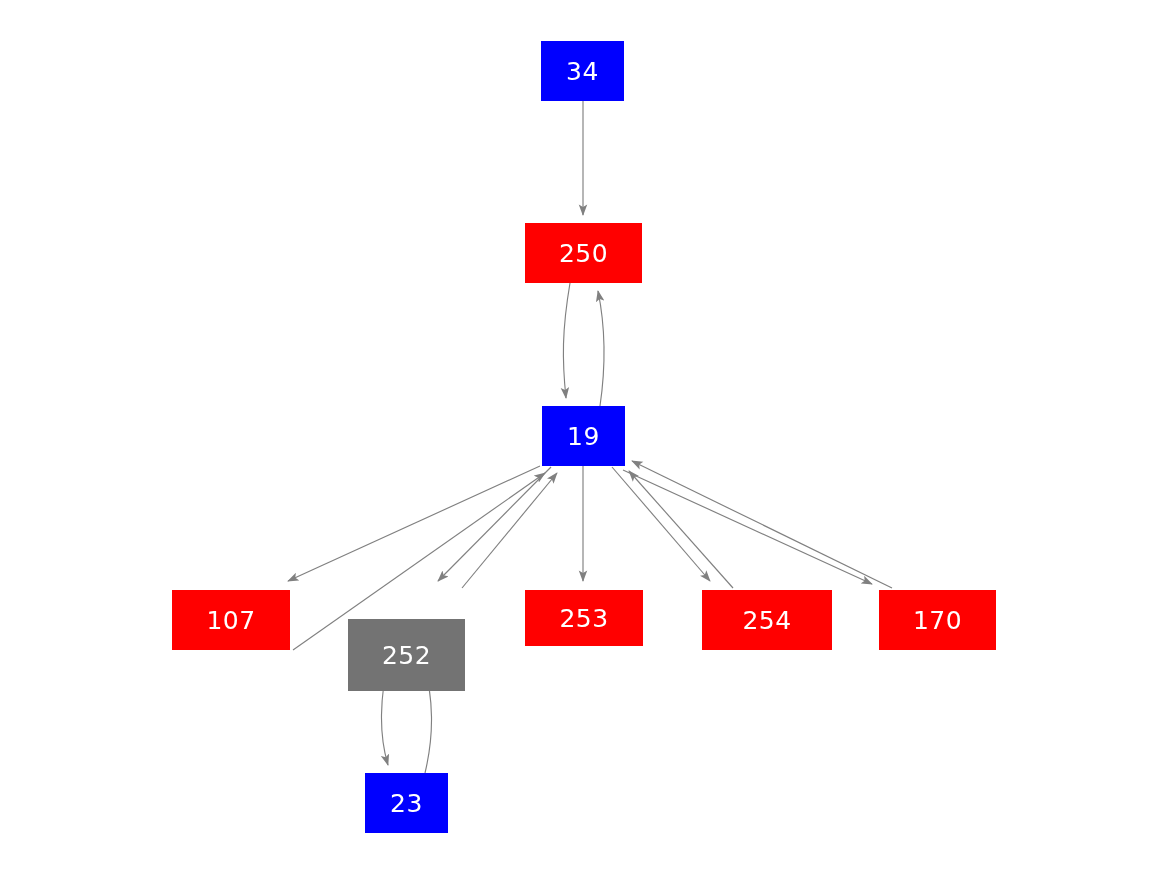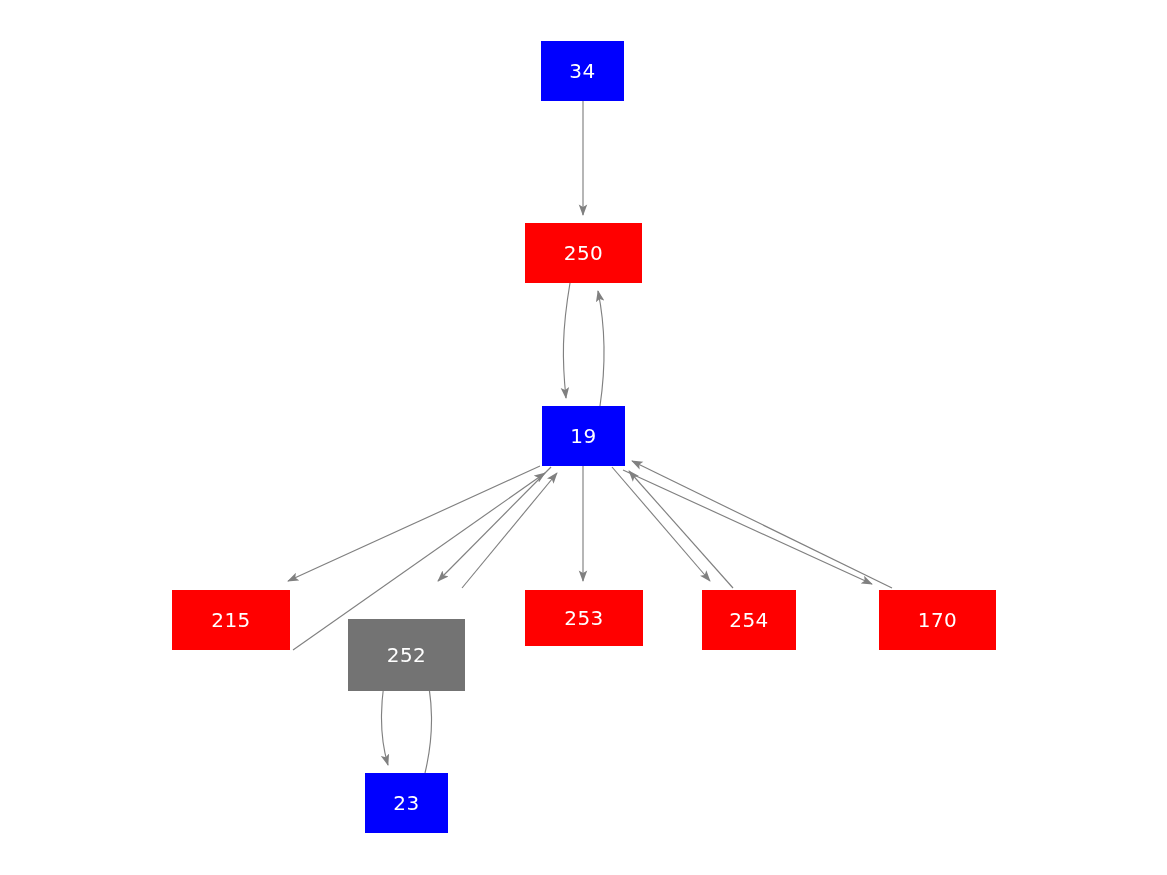--- a/index.html
+++ b/index.html
@@ -24,21 +24,21 @@
     width: 1167px;
     height: 875px;
   }
   .graph-node {
     position: absolute;
     display: flex;
     align-items: center;
     justify-content: center;
     color: #ffffff;
     font-family: "DejaVu Sans", sans-serif;
-    font-size: 20px;
+    font-size: 25px;
     line-height: 1;
     letter-spacing: 0.5px;
     box-sizing: border-box;
     z-index: 2;
     user-select: none;
   }
   .node-label {
     display: block;
     pointer-events: none;
   }
@@ -87,32 +87,32 @@
 
   <div class="graph-node" style="left:525px; top:223px; width:117px; height:60px; background:#ff0000;">
     <span class="node-label">250</span>
   </div>
 
   <div class="graph-node" style="left:542px; top:406px; width:83px; height:60px; background:#0000ff;">
     <span class="node-label">19</span>
   </div>
 
   <div class="graph-node" style="left:172px; top:590px; width:118px; height:60px; background:#ff0000;">
-    <span class="node-label">215</span>
+    <span class="node-label">107</span>
   </div>
 
   <div class="graph-node" style="left:348px; top:590px; width:117px; height:72px; background:#737373;margin-top:29px;">
     <span class="node-label">252</span>
   </div>
 
   <div class="graph-node" style="left:525px; top:590px; width:118px; height:56px; background:#ff0000;">
     <span class="node-label">253</span>
   </div>
 
-  <div class="graph-node" style="left:702px; top:590px; width:94px; height:60px; background:#ff0000;">
+  <div class="graph-node" style="left:702px; top:590px; width:130px; height:60px; background:#ff0000;">
     <span class="node-label">254</span>
   </div>
 
   <div class="graph-node" style="left:879px; top:590px; width:117px; height:60px; background:#ff0000;">
     <span class="node-label">170</span>
   </div>
 
   <div class="graph-node" style="left:365px; top:773px; width:83px; height:60px; background:#0000ff;">
     <span class="node-label">23</span>
   </div>

